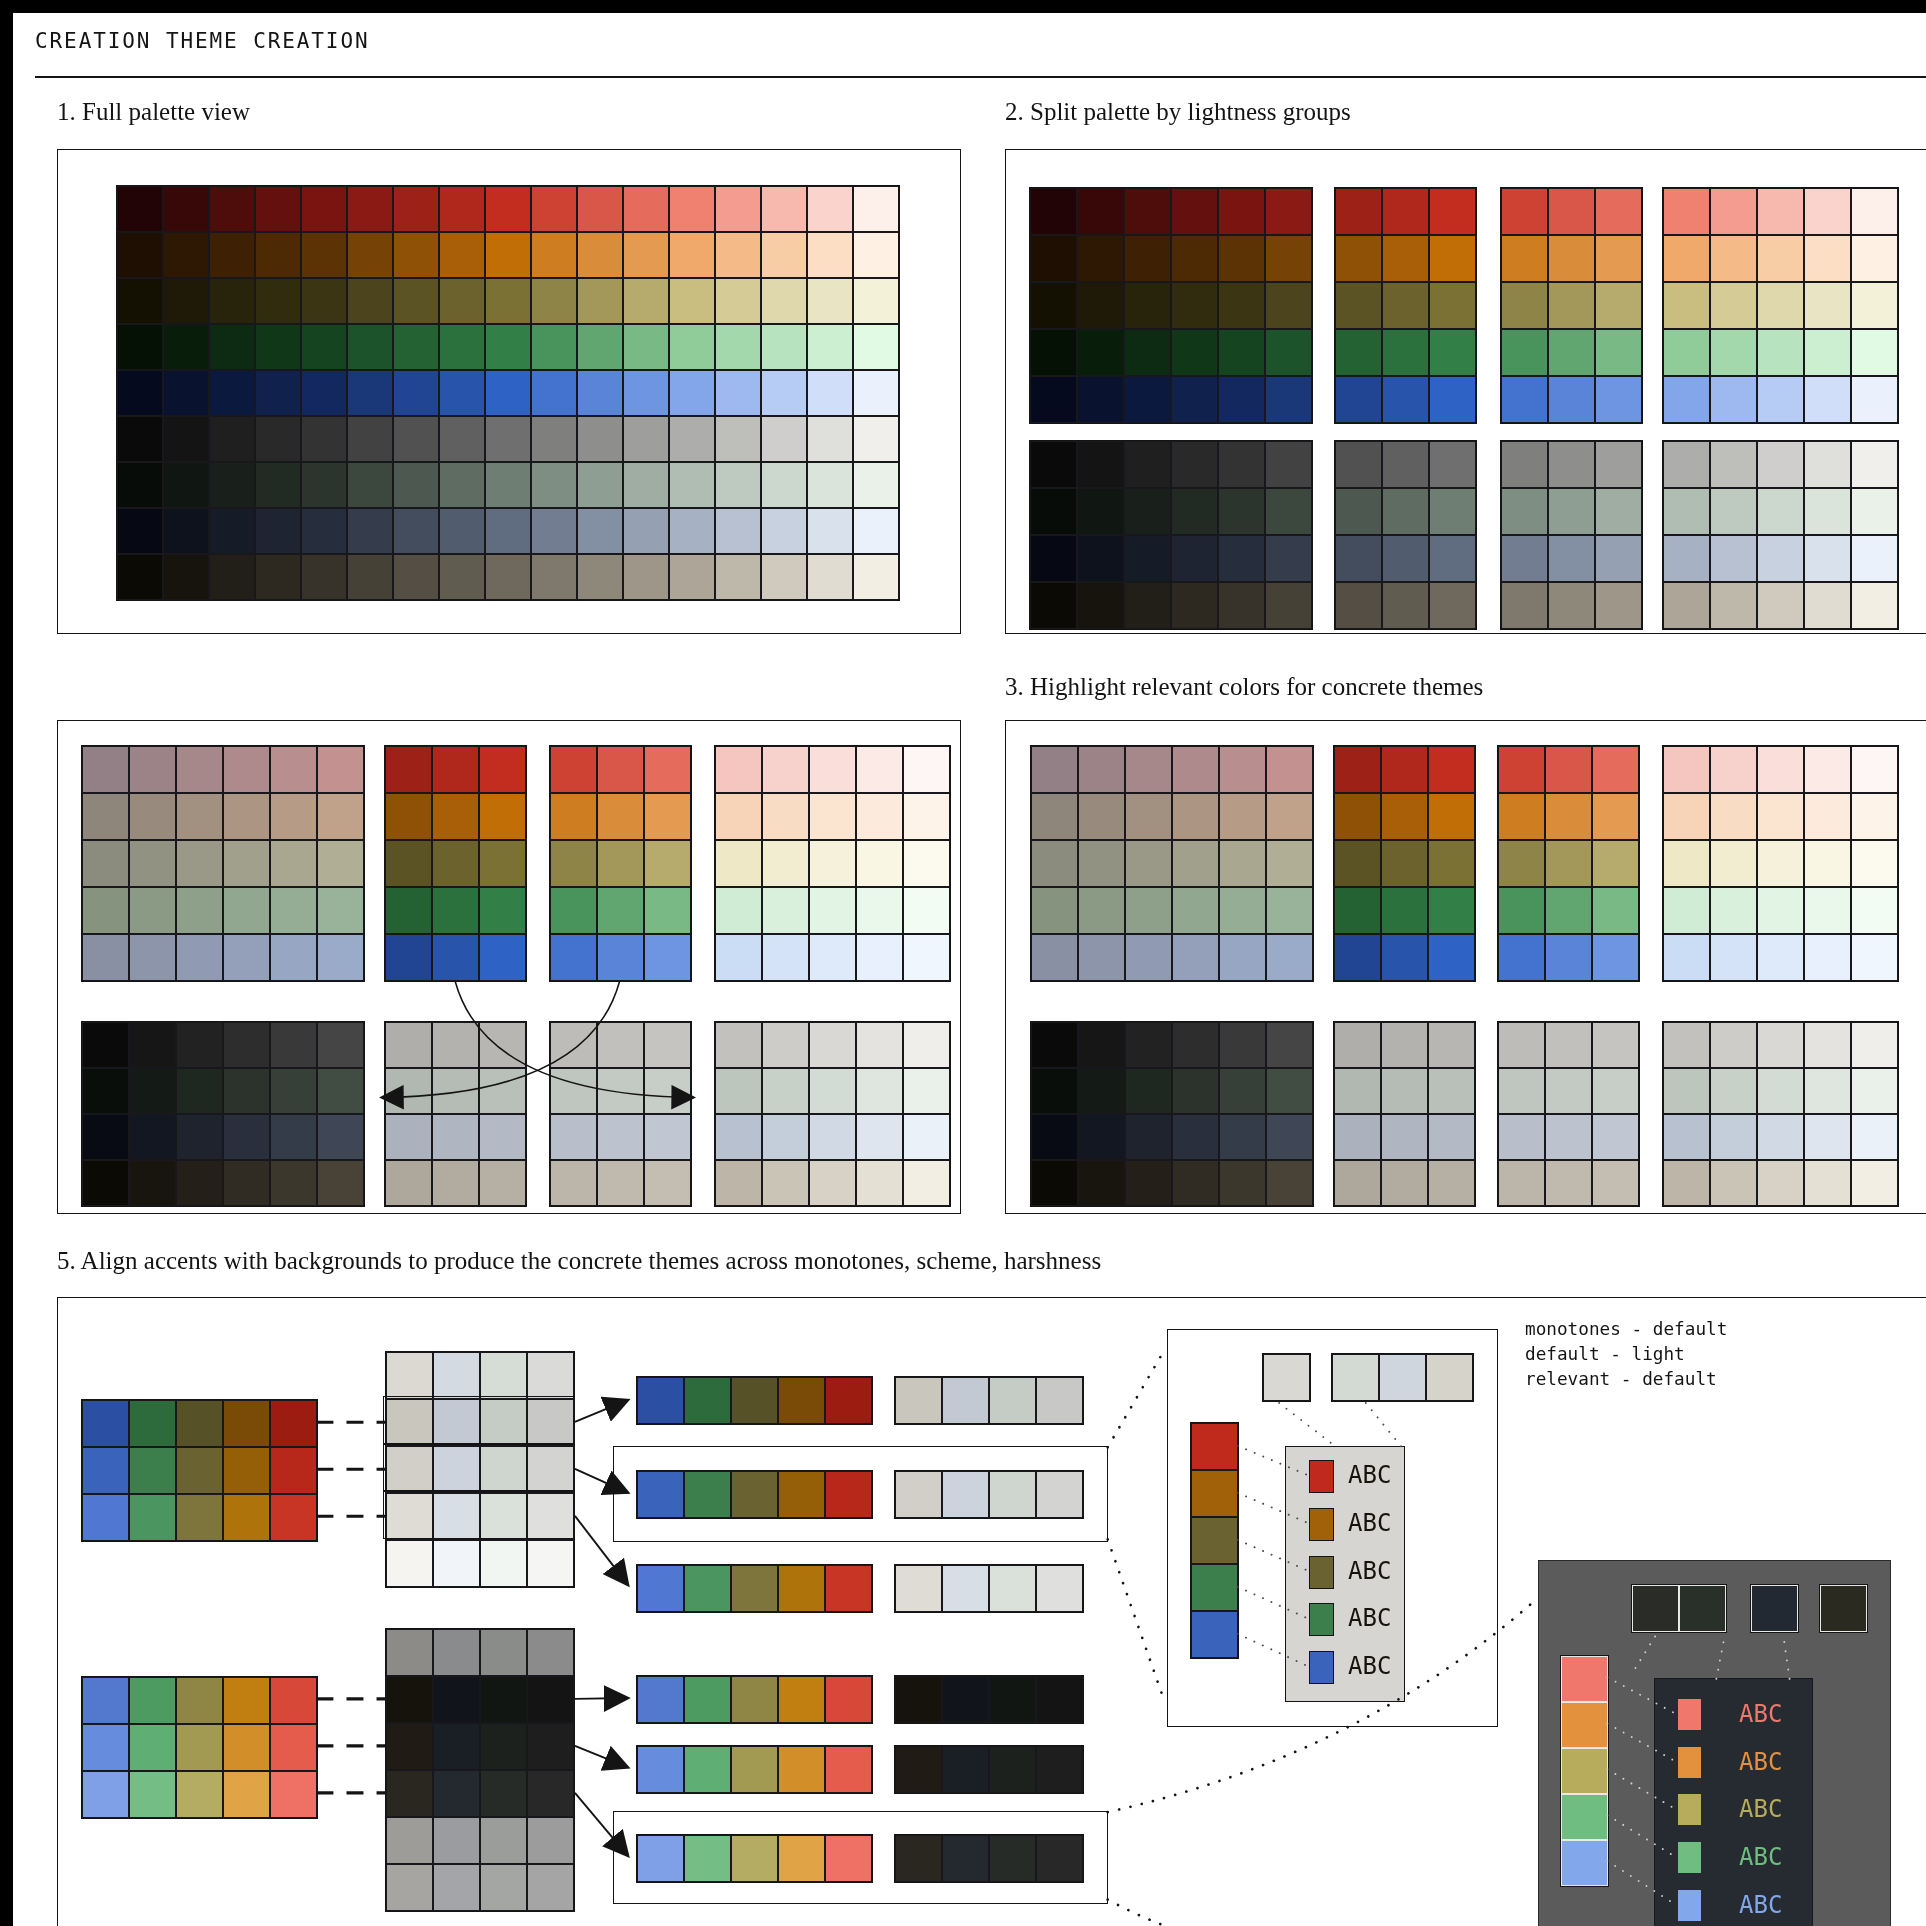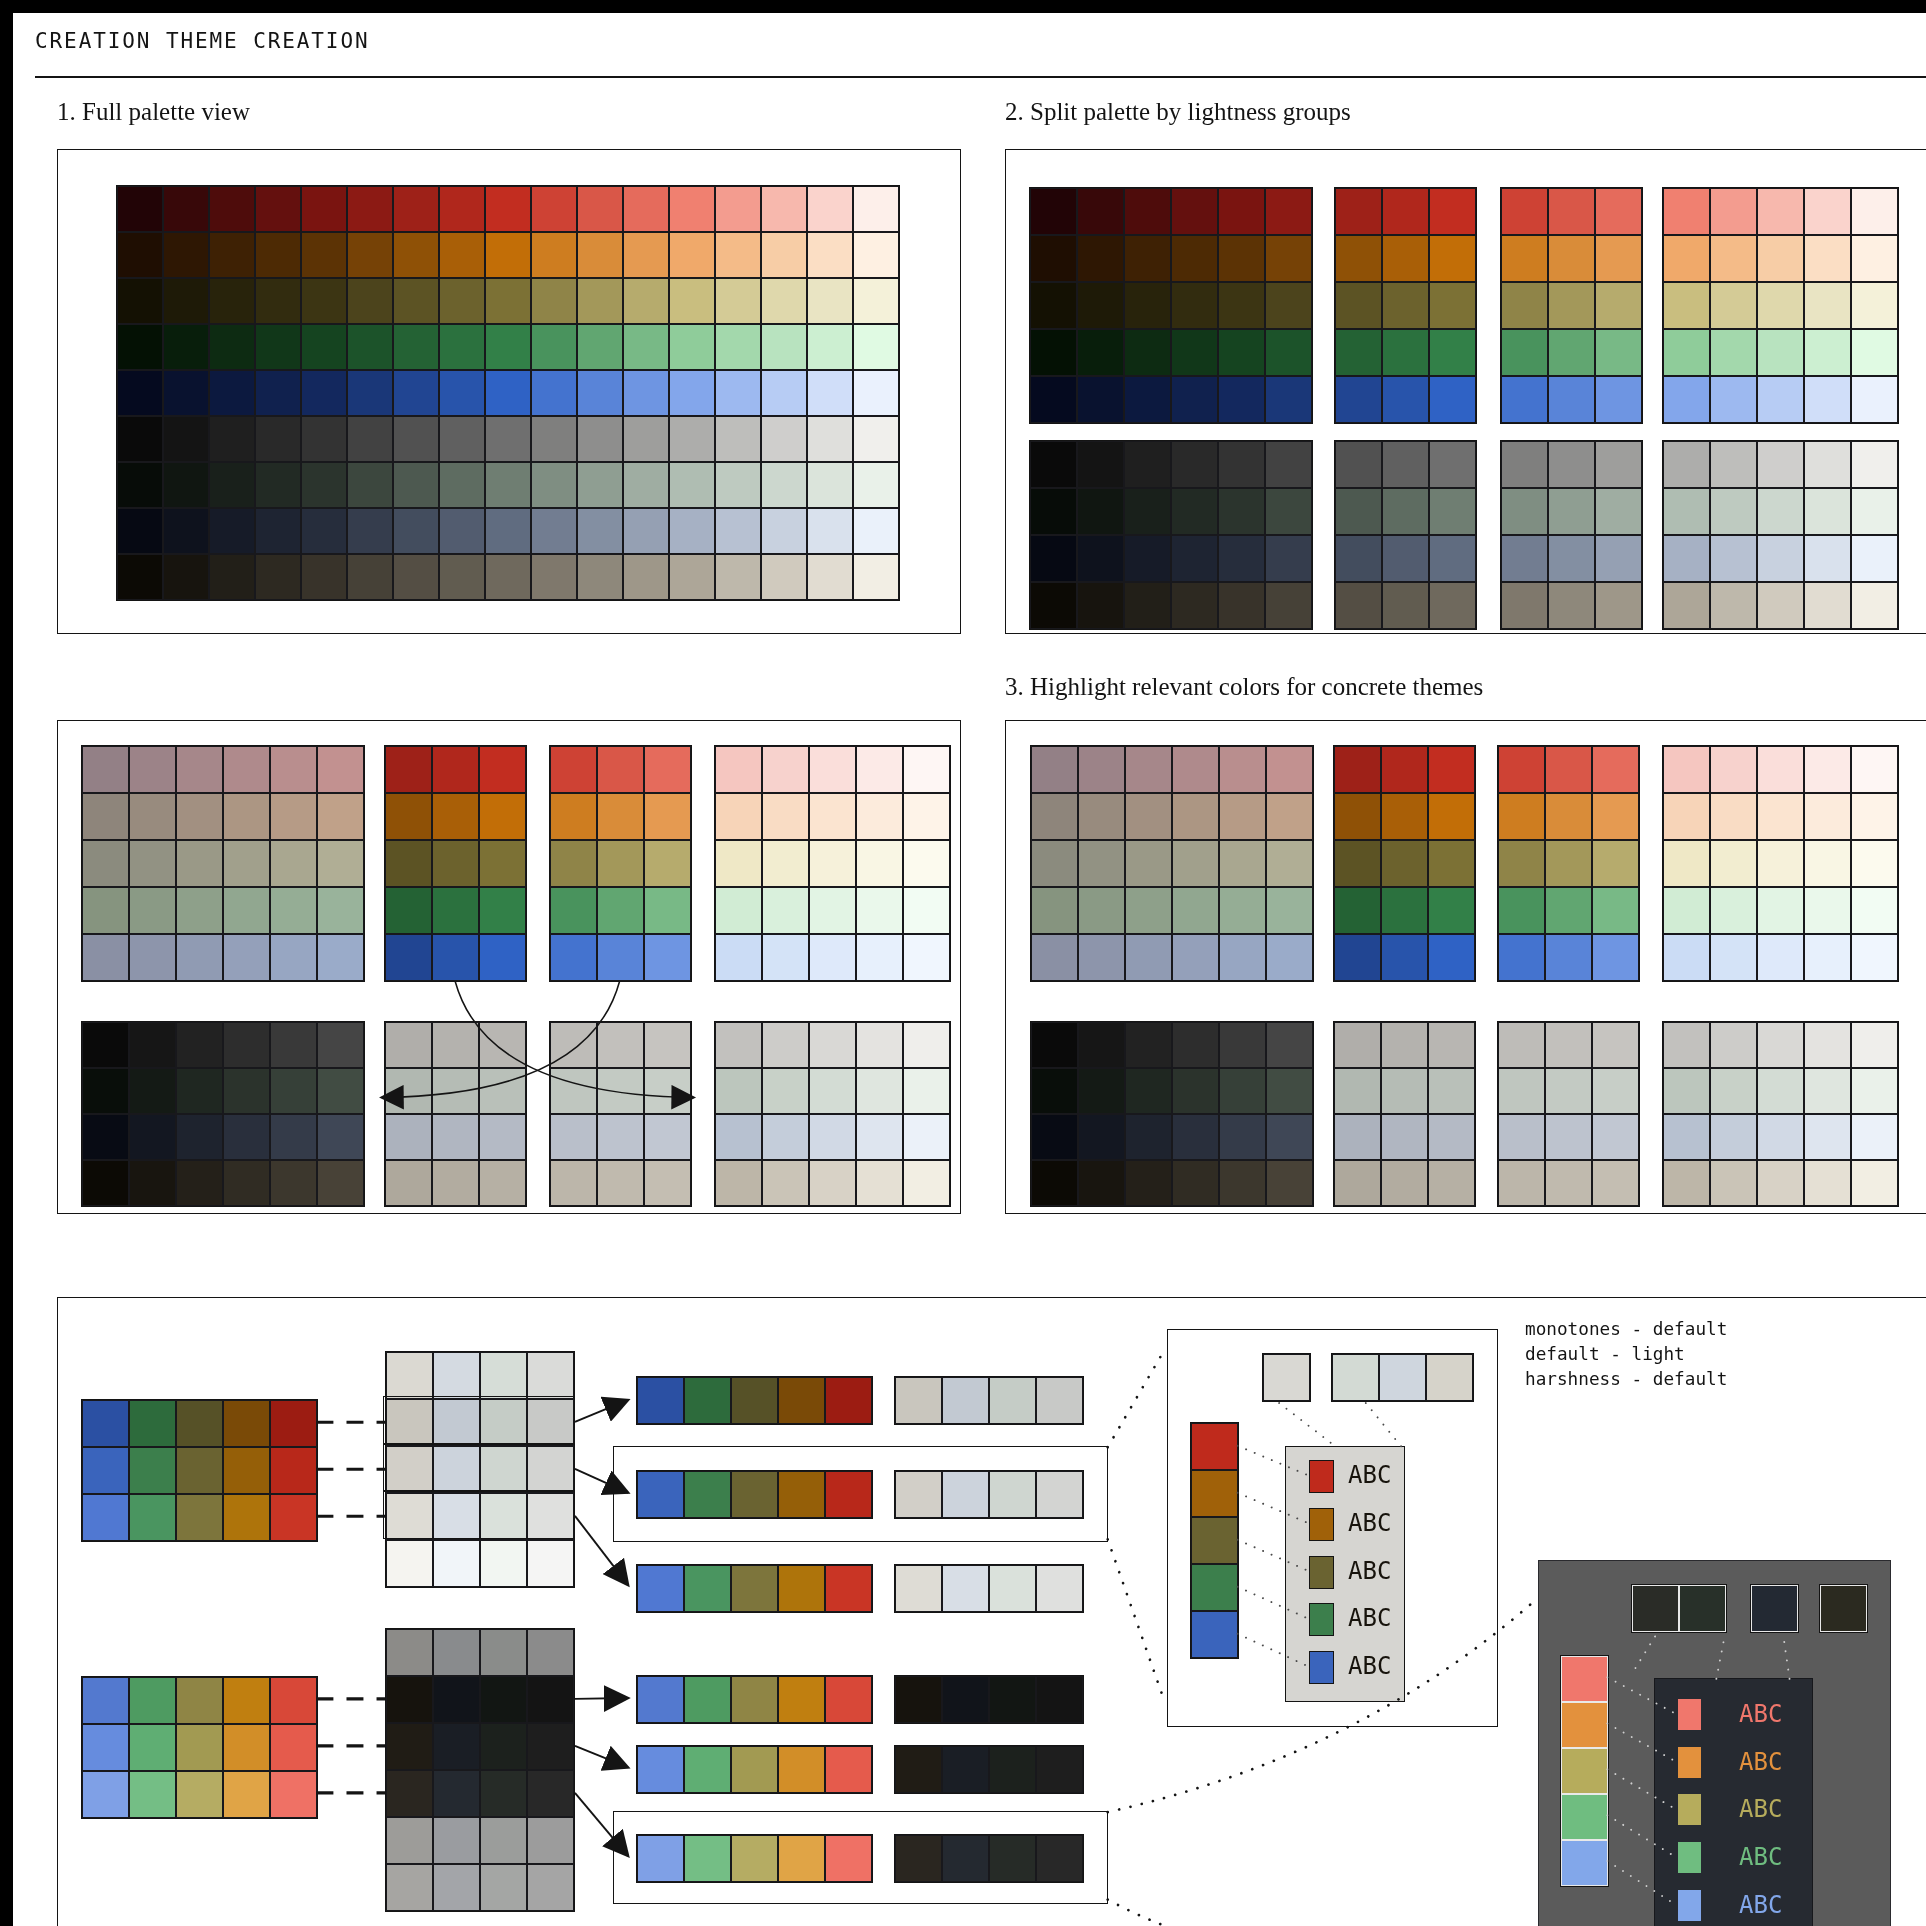--- a/index.html
+++ b/index.html
@@ -61,20 +61,21 @@
 <div id="app">
   <div class="frame" id="frame-top"></div>
   <div class="frame" id="frame-left"></div>
 
   <div class="title">CREATION THEME CREATION</div>
   <div class="rule"></div>
 
   <div class="heading" id="h1">1. Full palette view</div>
   <div class="heading" id="h2">2. Split palette by lightness groups</div>
   <div class="heading" id="h3">3. Highlight relevant colors for concrete themes</div>
+  <div class="heading" id="h5">5. Align accents with backgrounds to produce the concrete themes across monotones, scheme, harshness</div>
 
   <div class="panel" id="p1"></div>
   <div class="panel" id="p2"></div>
   <div class="panel" id="p4"></div>
   <div class="panel" id="p3"></div>
   <div class="panel" id="p5"></div>
 
   <div class="selbox" style="left:613px;top:1446px;width:493px;height:94px;"></div>
   <div class="selbox" style="left:613px;top:1811px;width:493px;height:91px;"></div>
 
@@ -83,21 +84,21 @@
   <div class="rowbox" style="left:383px;top:1490px;width:190px;height:47px;"></div>
 
   <div id="light-preview"></div>
   <div id="light-editor" style="background: rgb(214, 213, 209);"></div>
   <div id="dark-preview" style="background: rgb(91, 91, 91);"></div>
   <div id="dark-editor" style="background: rgb(38, 42, 49);"></div>
 
   <div class="mono-label" id="light-labels">
     <div>monotones - default</div>
     <div>default - light</div>
-    <div>harshness - default</div>
+    <div>relevant - default</div>
   </div>
 
 <div class="block" style="left: 116px; top: 185px; grid-template-columns: repeat(17, 46px); grid-auto-rows: 46px;">
       <div class="cell" style="background: rgb(34, 4, 6);"></div>
       <div class="cell" style="background: rgb(56, 8, 9);"></div>
       <div class="cell" style="background: rgb(78, 12, 11);"></div>
       <div class="cell" style="background: rgb(100, 16, 14);"></div>
       <div class="cell" style="background: rgb(122, 20, 16);"></div>
       <div class="cell" style="background: rgb(140, 26, 20);"></div>
       <div class="cell" style="background: rgb(158, 33, 24);"></div>

